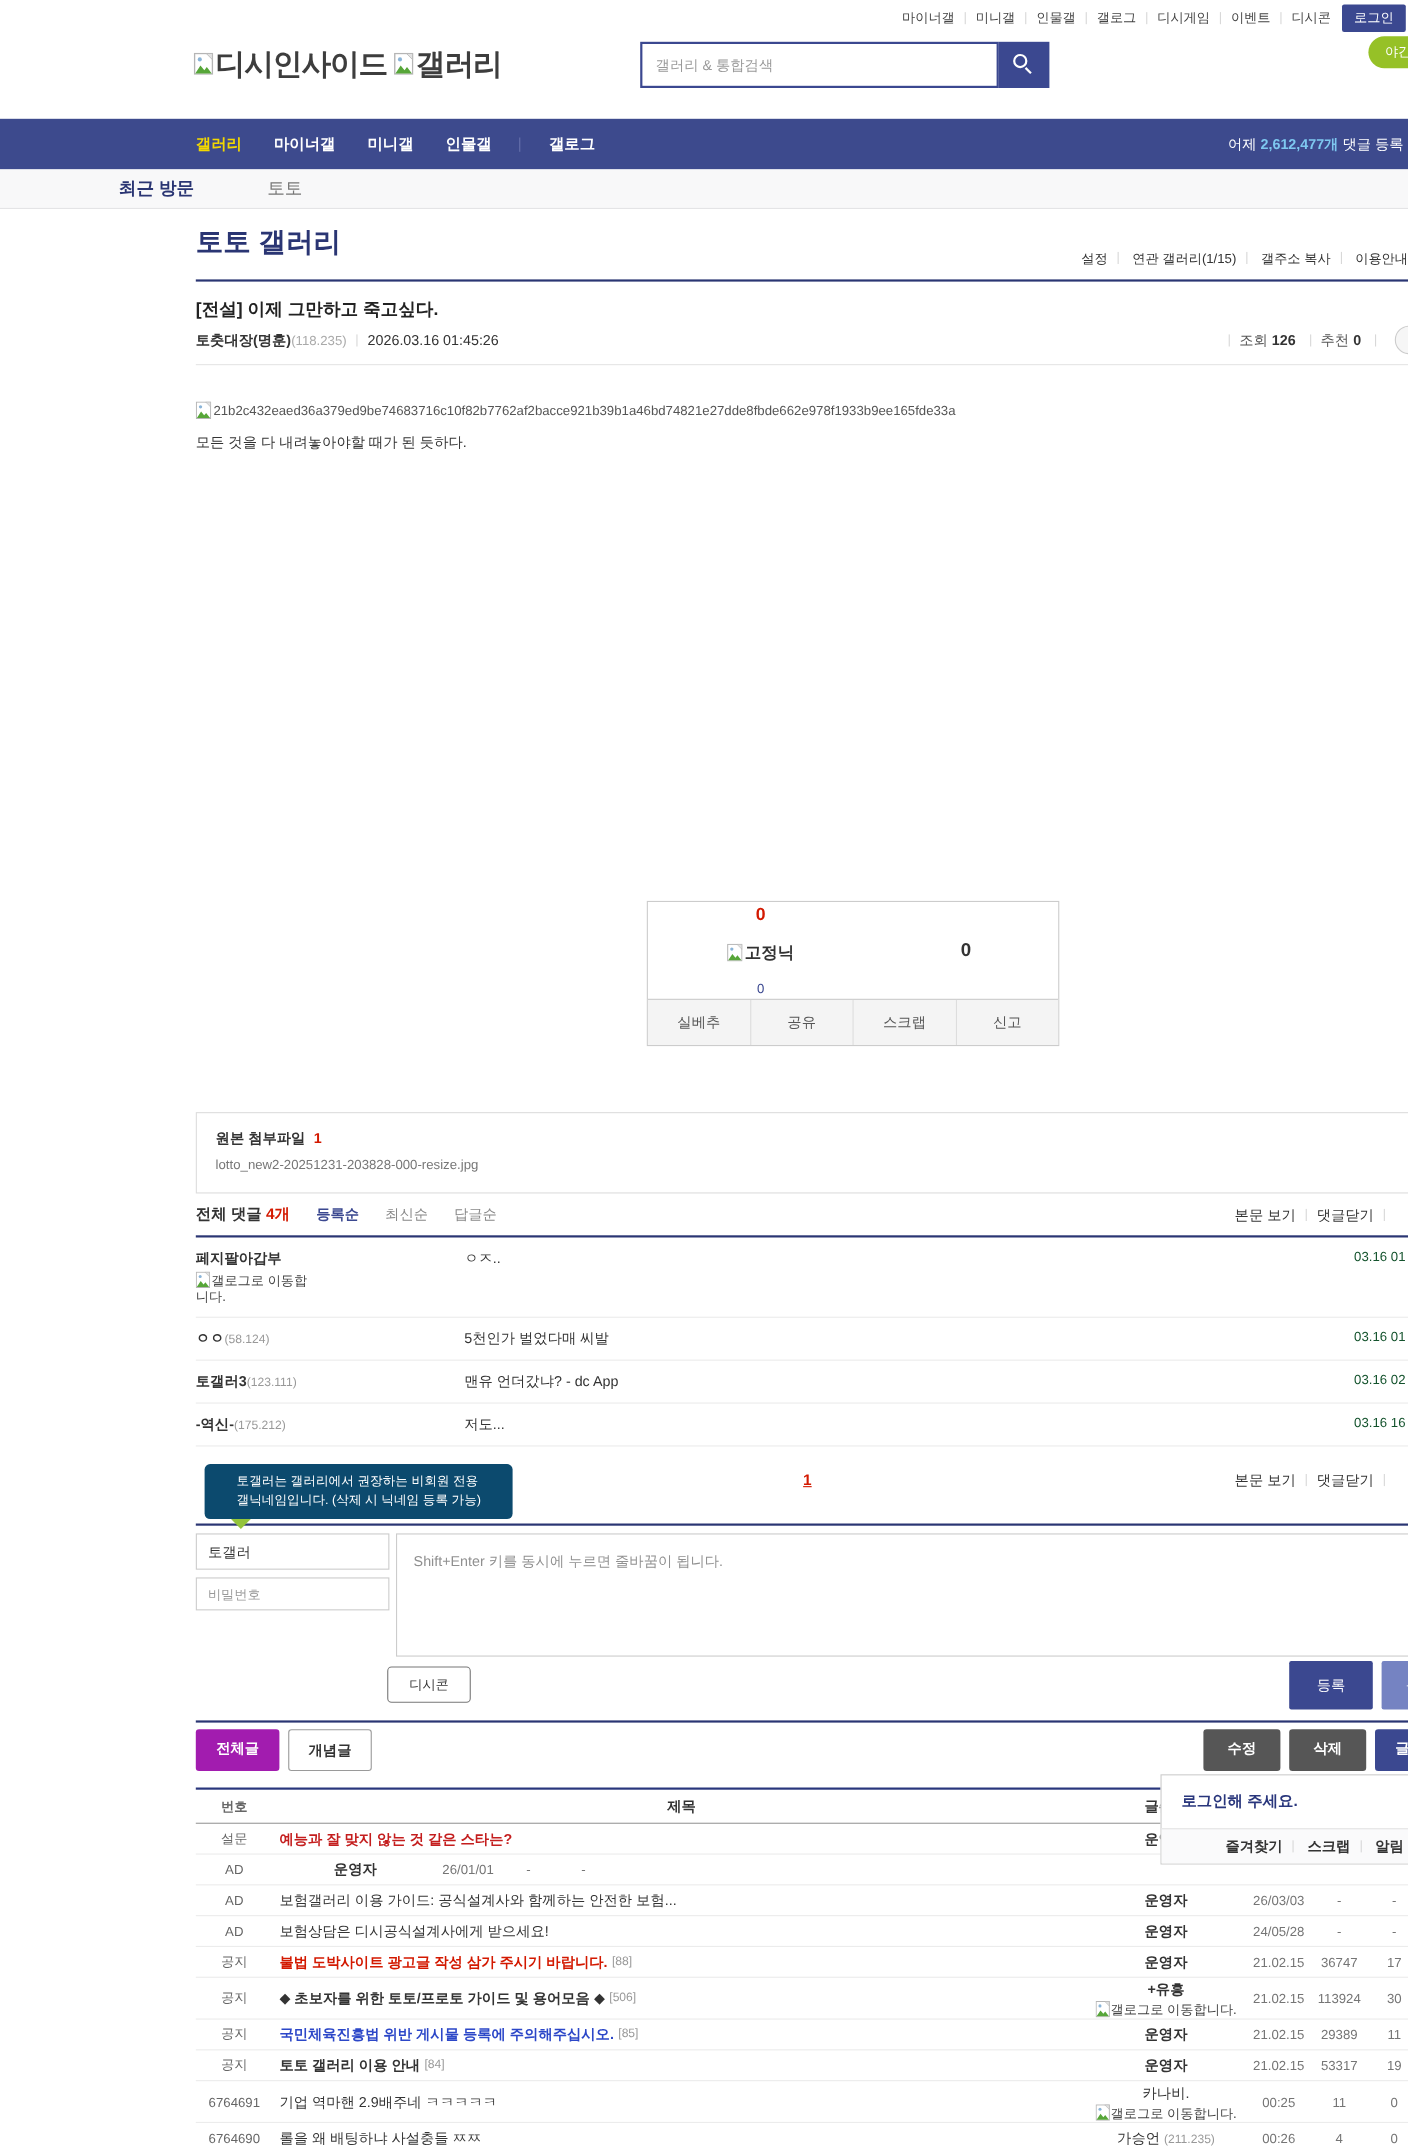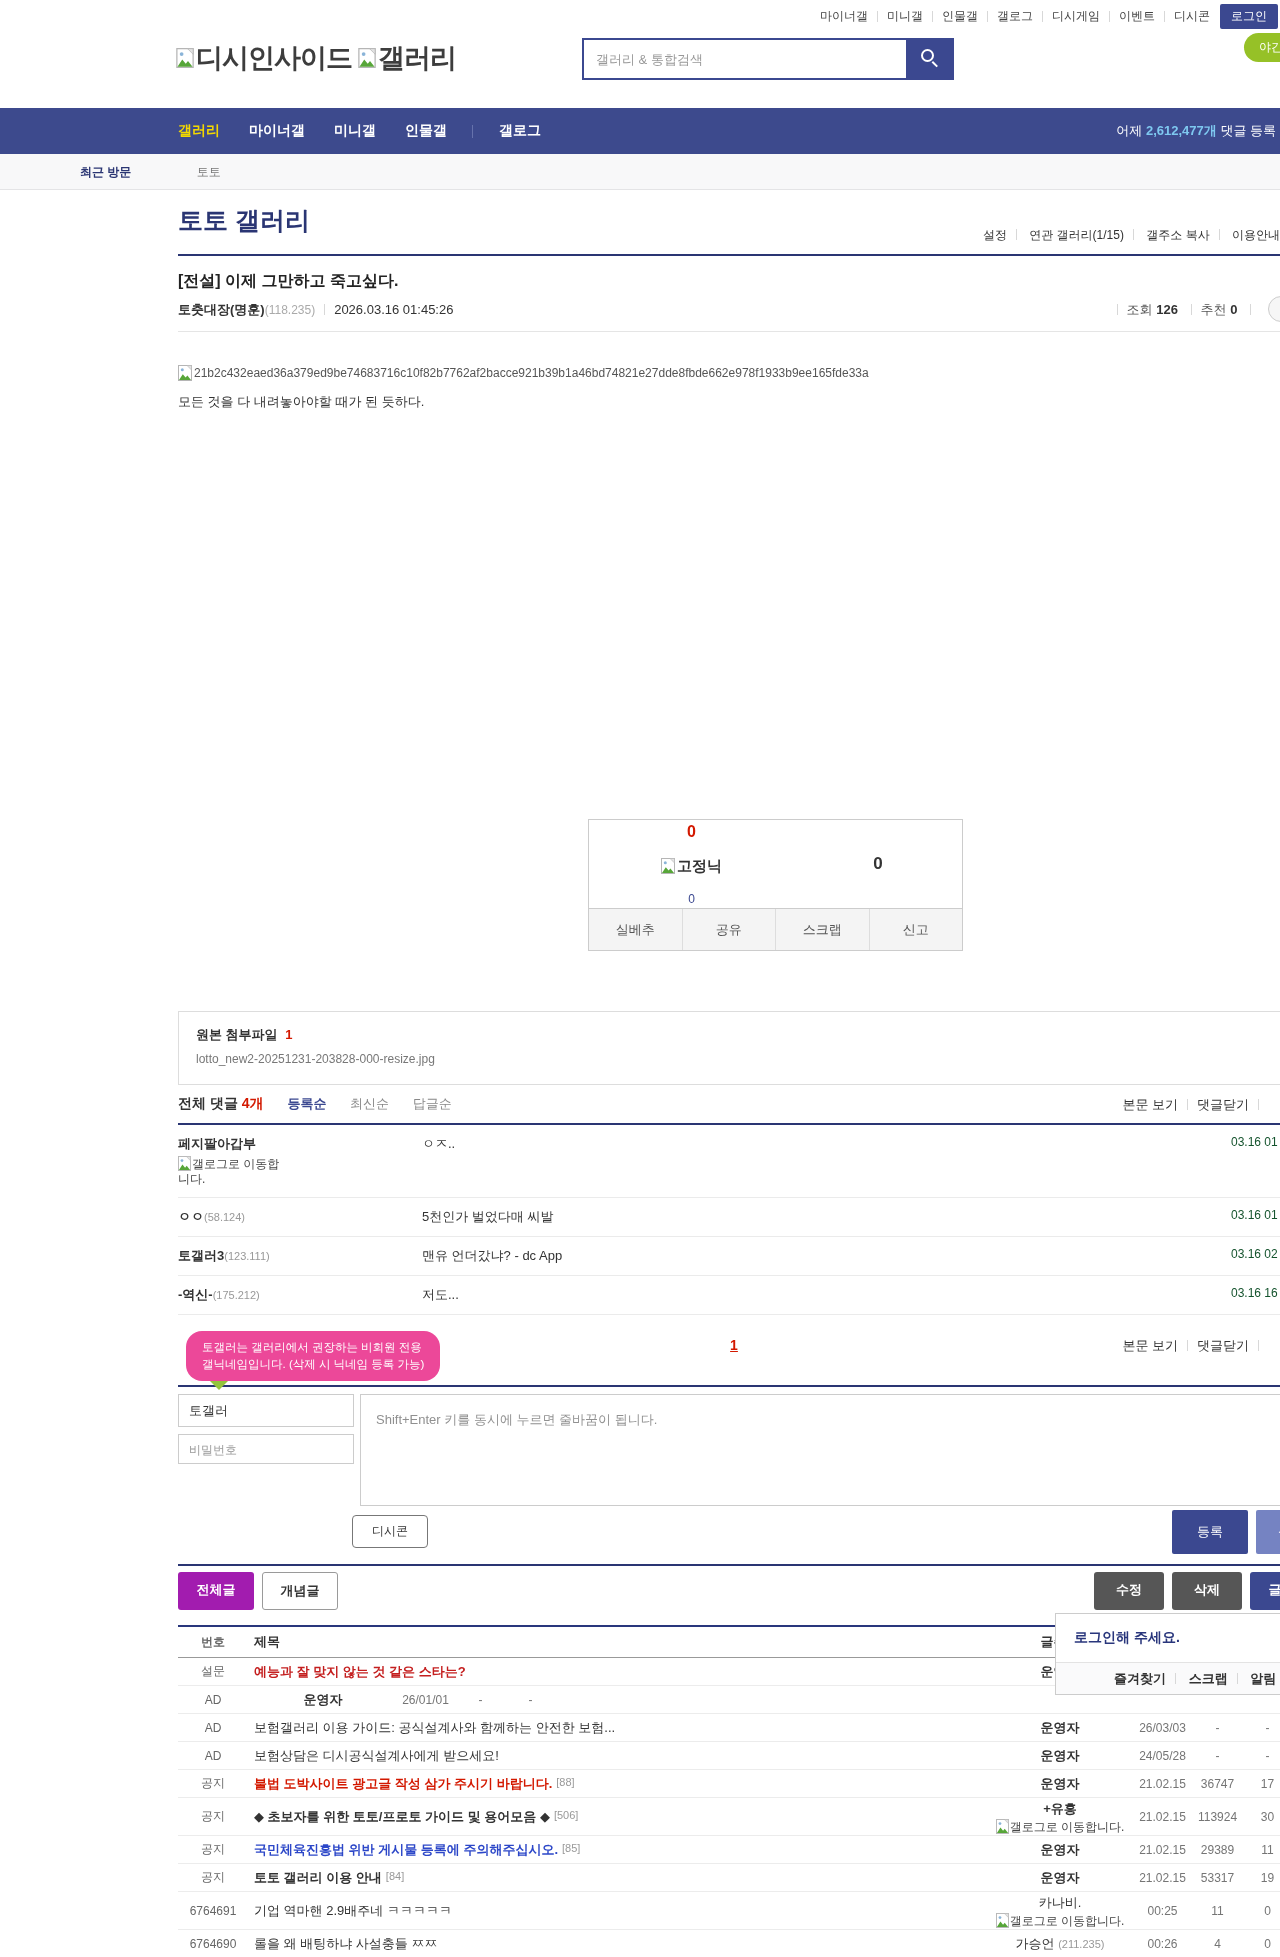--- a/index.html
+++ b/index.html
@@ -23,21 +23,21 @@
 .mag{position:absolute;left:13px;top:11px;width:13px;height:13px;border:2px solid #fff;border-radius:50%}
 .mag:after{content:"";position:absolute;left:10px;top:10px;width:7px;height:2px;background:#fff;transform:rotate(45deg);transform-origin:0 0}
 
 .gnb{display:flex;align-items:center;height:46px;background:#3d4a8d;padding:0 4px 0 178px}
 .g-item{color:#fff;font-size:14px;font-weight:bold;margin-right:29px;cursor:pointer}
 .g-item.active{color:#f3d800}
 .gsep{display:inline-block;width:1px;height:13px;background:#6672ac;margin:0 26px 0 -4px;vertical-align:-2px}
 .gnb-r{margin-left:auto;color:#fff;font-size:13px;white-space:nowrap}
 .gnb-r .cnt{color:#7ec8f0;font-weight:bold}
 
-.crumbbar{height:36px;line-height:36px;background:#f8f8f9;border-bottom:1px solid #e4e4e6;padding-left:80px;font-size:12px}
+.crumbbar{height:36px;line-height:36px;background:#f8f8f9;border-bottom:1px solid #e4e4e6;padding-left:108px;font-size:16px}
 .recent{color:#2a3573;font-weight:bold;cursor:pointer}
 .crumbtab{color:#777;margin-left:62px;cursor:pointer}
 
 .content{position:relative;margin-left:178px;width:1112px}
 .gallery-head{position:relative;padding:13px 0 17px;border-bottom:2px solid #2a3573}
 .gallery-head h1{font-size:25px;line-height:34px;color:#2a3573;font-weight:bold;cursor:pointer}
 .gal-links{position:absolute;right:10px;bottom:10px;font-size:12px;color:#333;white-space:nowrap}
 .gal-links span{cursor:pointer}
 
 .post-title{margin-top:15px;font-size:16px;font-weight:bold;color:#222}
@@ -81,21 +81,21 @@
 .c-row{position:relative;display:flex;border-bottom:1px solid #ebebeb;padding:10px 0}
 .c-row.tall{min-height:66px}
 .c-nick{width:244px;font-size:13px;color:#333;flex-shrink:0}
 .c-nick .ip{color:#999;font-size:11px}
 .c-sub{width:112px;font-size:12px;color:#444;margin-top:3px;line-height:15px}
 .c-sub svg{vertical-align:-3px;margin-right:1px}
 .c-text{font-size:13px;color:#333}
 .c-date{position:absolute;left:1053px;top:10px;font-size:12px;color:#14532d;white-space:nowrap}
 
 .pagerwrap{position:relative;height:70px}
-.tooltip{position:absolute;left:8px;top:16px;background:#ec4899;color:#fff;font-size:11.5px;line-height:17px;padding:8px 16px;border-radius:16px;white-space:nowrap}
+.tooltip{position:absolute;left:8px;top:16px;background:#0c4a6e;color:#fff;font-size:11.5px;line-height:17px;padding:8px 29px;border-radius:5px;white-space:nowrap}
 .tooltip:after{content:"";position:absolute;left:24px;bottom:-9px;border:9px solid transparent;border-top-color:#94c43c;border-bottom:none}
 .pagenum{position:absolute;left:0;right:0;top:22px;text-align:center;font-size:14px;font-weight:bold;color:#d31900;text-decoration:underline}
 .pagenum span{cursor:pointer}
 .pager-r{position:absolute;right:22px;top:22px;font-size:13px;color:#333;white-space:nowrap}
 .pager-r span{cursor:pointer}
 
 .formrow{display:flex;padding-top:7px}
 .f-left{width:176px;flex-shrink:0}
 .f-left input{width:100%;border:1px solid #ccc;padding:0 10px;font-size:13px;color:#333;outline:none;font-family:inherit}
 .f-left input.nick{height:33px}
@@ -360,21 +360,21 @@
       <div class="abtn all">전체글</div>
       <div class="abtn concept">개념글</div>
       <div class="abtn gray edit">수정</div>
       <div class="abtn gray del">삭제</div>
       <div class="abtn write">글쓰기</div>
     </div>
 
     <div class="board">
       <div class="t-head">
         <div class="td no">번호</div>
-        <div class="td title" style="text-align:left">제목</div>
+        <div class="td title" style="text-align:center">제목</div>
         <div class="td writer">글쓴이</div>
         <div class="td date">작성일</div>
         <div class="td v">조회</div>
         <div class="td r">추천</div>
       </div>
 
       <div class="t-row survey">
         <div class="td no">설문</div>
         <div class="td title"><span class="tt">예능과 잘 맞지 않는 것 같은 스타는?</span></div>
         <div class="td writer"><span class="wname">운영자</span></div>

